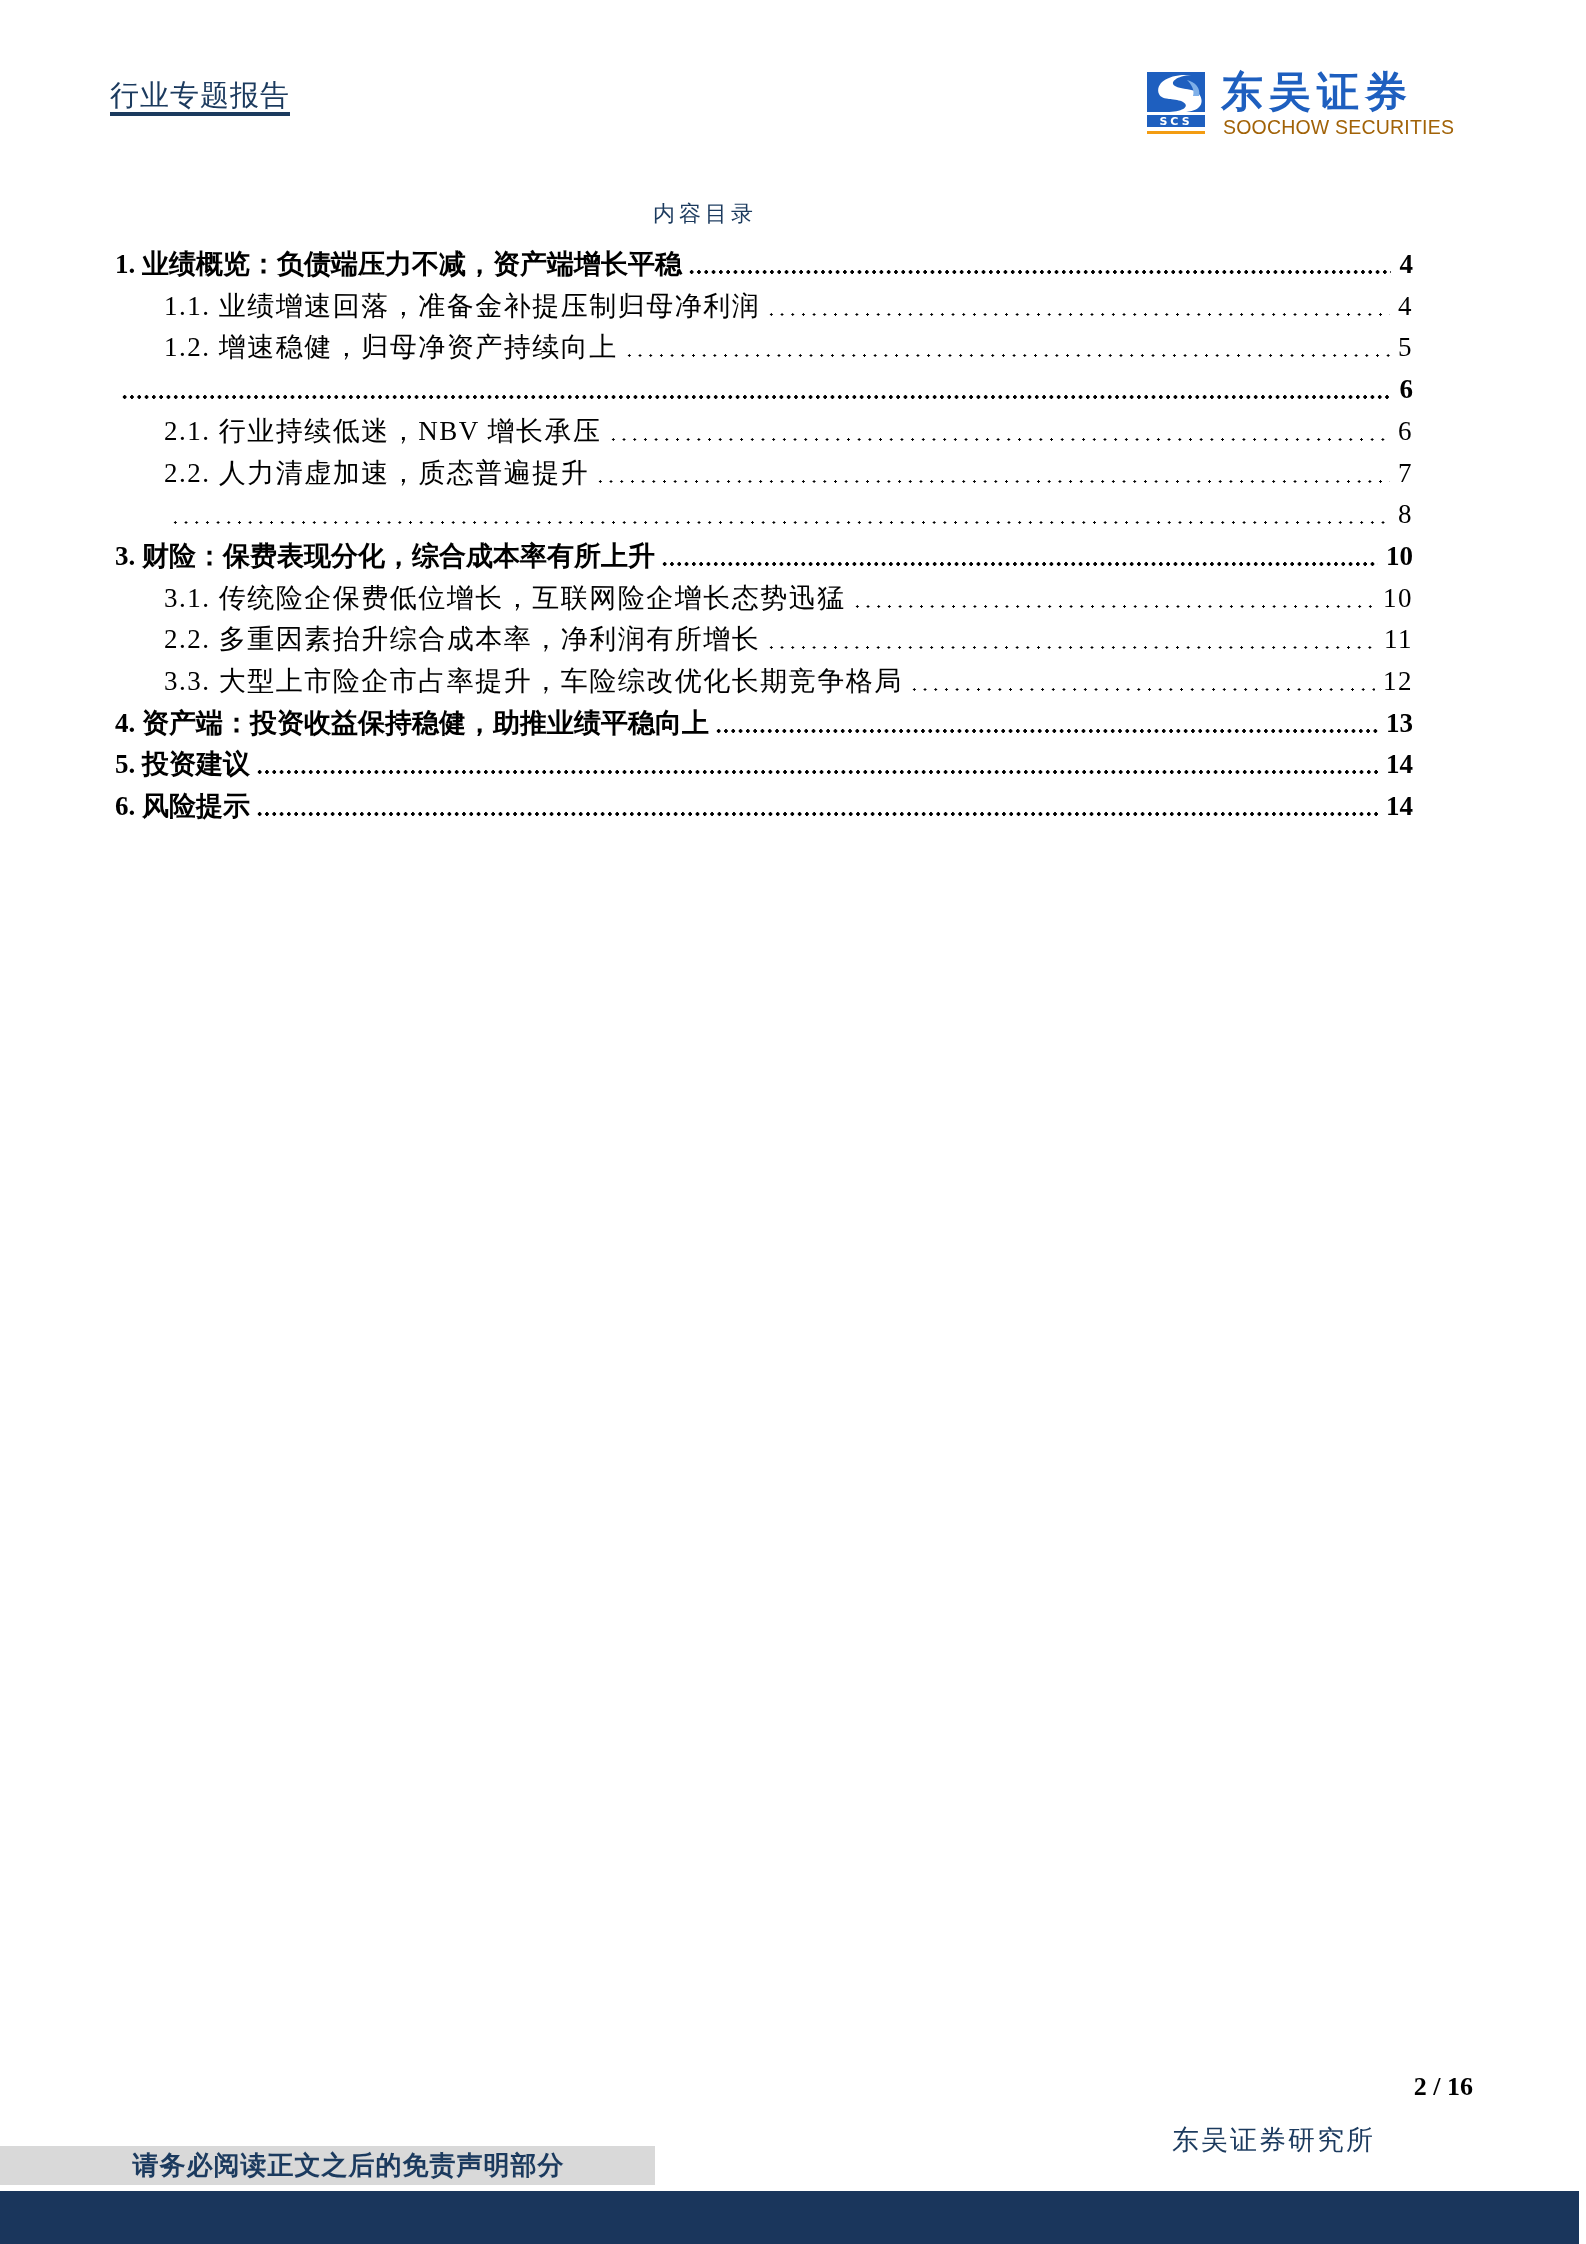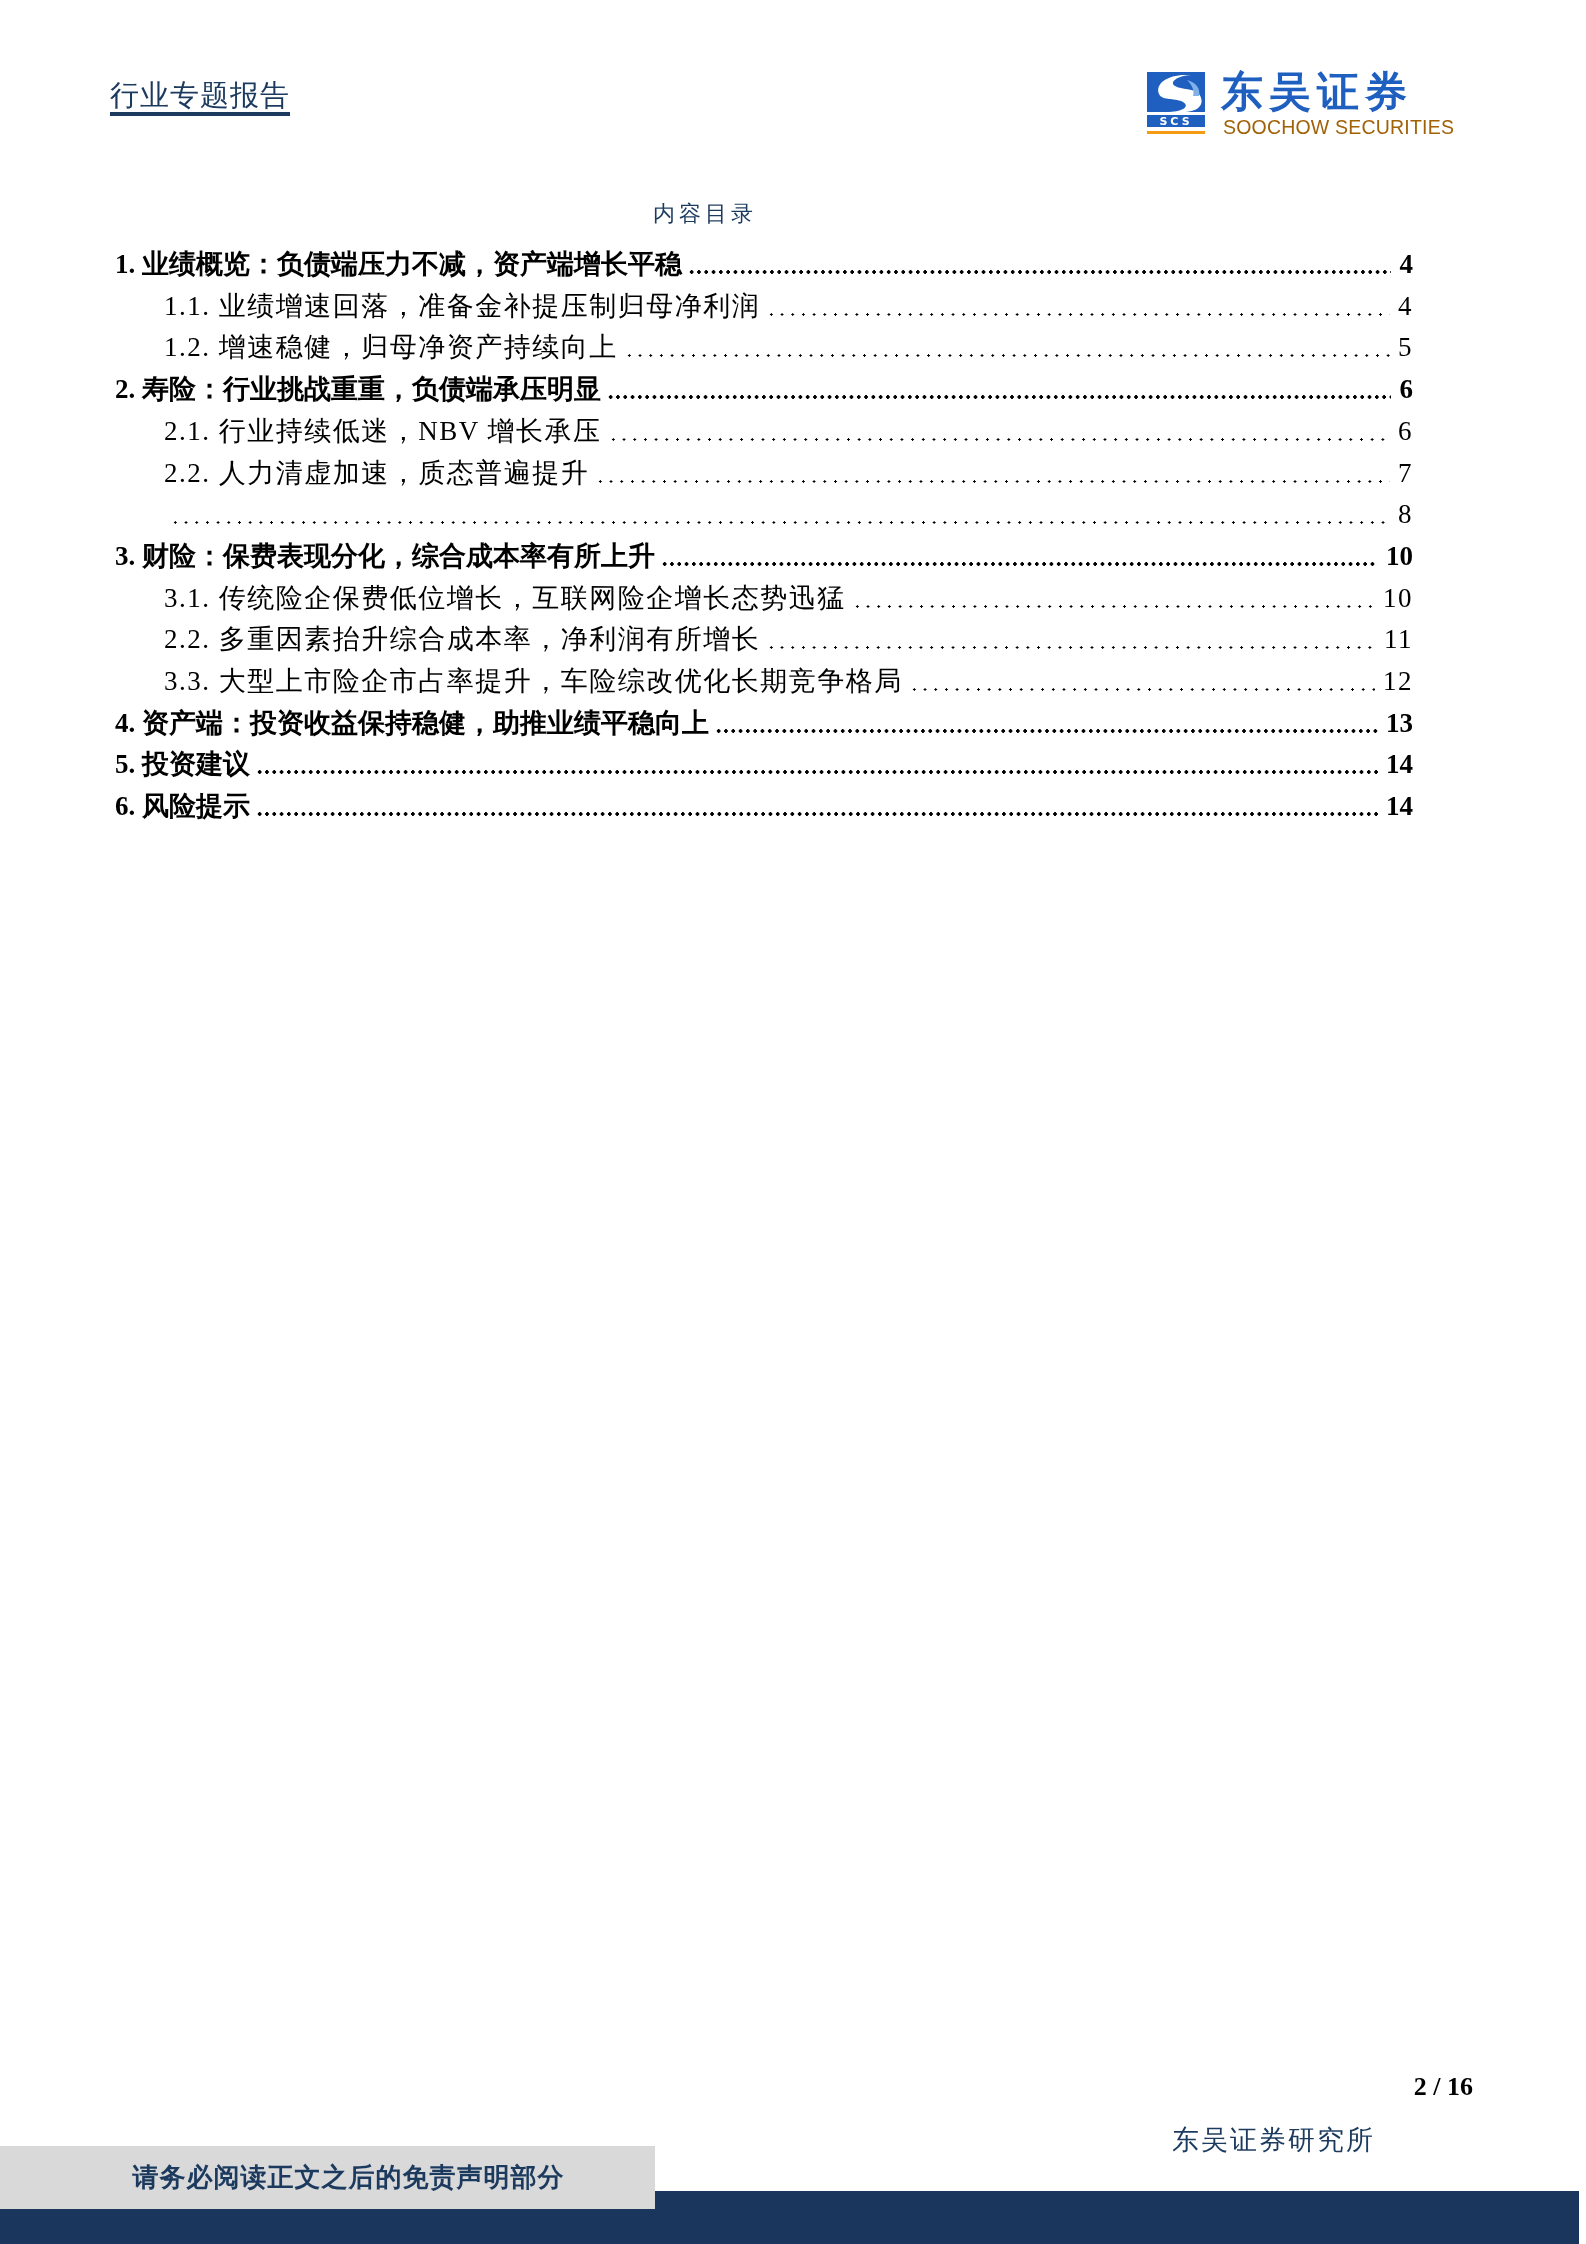--- a/index.html
+++ b/index.html
@@ -32,21 +32,21 @@
       background-size:7.3px 4px; background-repeat:repeat-x; }
   .toc-row.l2 .leader::after { content:""; position:absolute; left:0; right:0; bottom:10px; height:3px;
       background-image:radial-gradient(circle, #000 1px, transparent 1.3px);
       background-size:10.7px 3px; background-repeat:repeat-x; }
   .toc-row .page { white-space:nowrap; line-height:40px; text-align:right; min-width:14px; }
 
   
   .page-num { right:113px; top:2072px; font-size:26px; font-weight:bold; line-height:30px; }
   .footer-org { left:1172px; top:2122px; font-size:27px; color:#1b3a5e; letter-spacing:2px; line-height:36px; }
   .footer-bar { left:0; top:2191px; width:1579px; height:53px; background:#1a365c; }
-  .footer-disclaimer { left:0; top:2146px; width:655px; height:63px; background:#d9d9d9;
+  .footer-disclaimer { left:0; top:2146px; width:655px; height:39px; background:#d9d9d9;
       display:flex; align-items:center; justify-content:center; }
   .footer-disclaimer span { font-size:26px; color:#1b3a5e; font-weight:bold; letter-spacing:1px;
       padding-left:42px; }
 </style>
 </head>
 <body>
 
 <div class="abs hdr-label">行业专题报告</div>
 
 <div class="abs logo">
@@ -74,21 +74,20 @@
     <span class="label">1.1. 业绩增速回落，准备金补提压制归母净利润</span>
     <span class="leader"></span>
     <span class="page">4</span>
   </div>
   <div class="toc-row l2" style="top:83.4px">
     <span class="label">1.2. 增速稳健，归母净资产持续向上</span>
     <span class="leader"></span>
     <span class="page">5</span>
   </div>
   <div class="toc-row l1" style="top:125.1px">
-    <span class="label">2. 寿险：行业挑战重重，负债端承压明显</span>
     <span class="leader"></span>
     <span class="page">6</span>
   </div>
   <div class="toc-row l2" style="top:166.8px">
     <span class="label">2.1. 行业持续低迷，NBV 增长承压</span>
     <span class="leader"></span>
     <span class="page">6</span>
   </div>
   <div class="toc-row l2" style="top:208.5px">
     <span class="label">2.2. 人力清虚加速，质态普遍提升</span>

